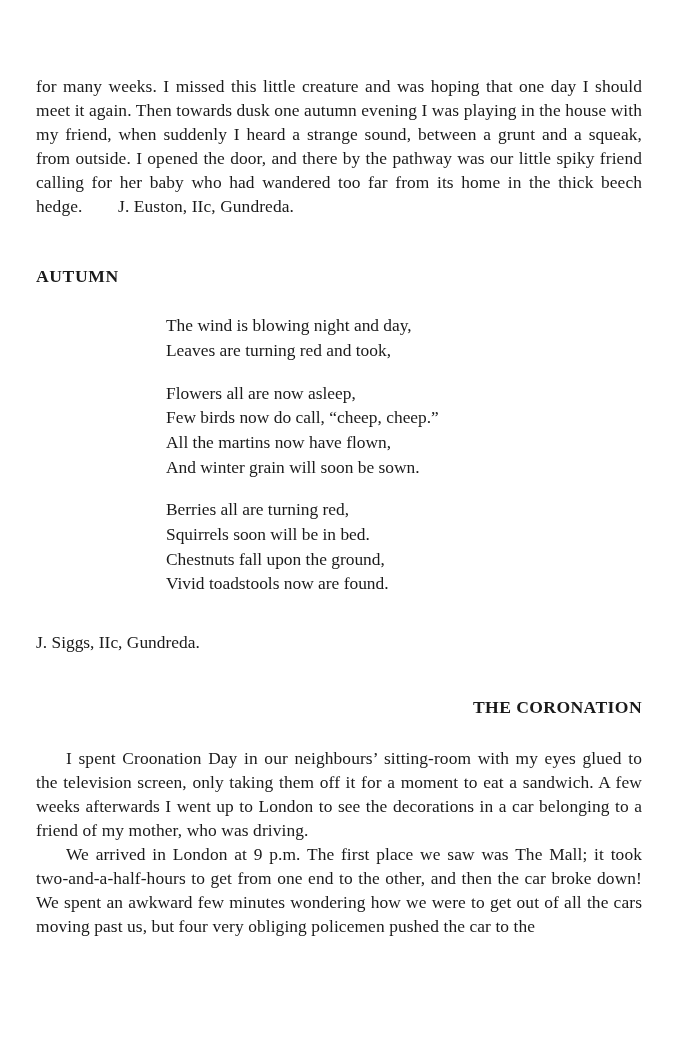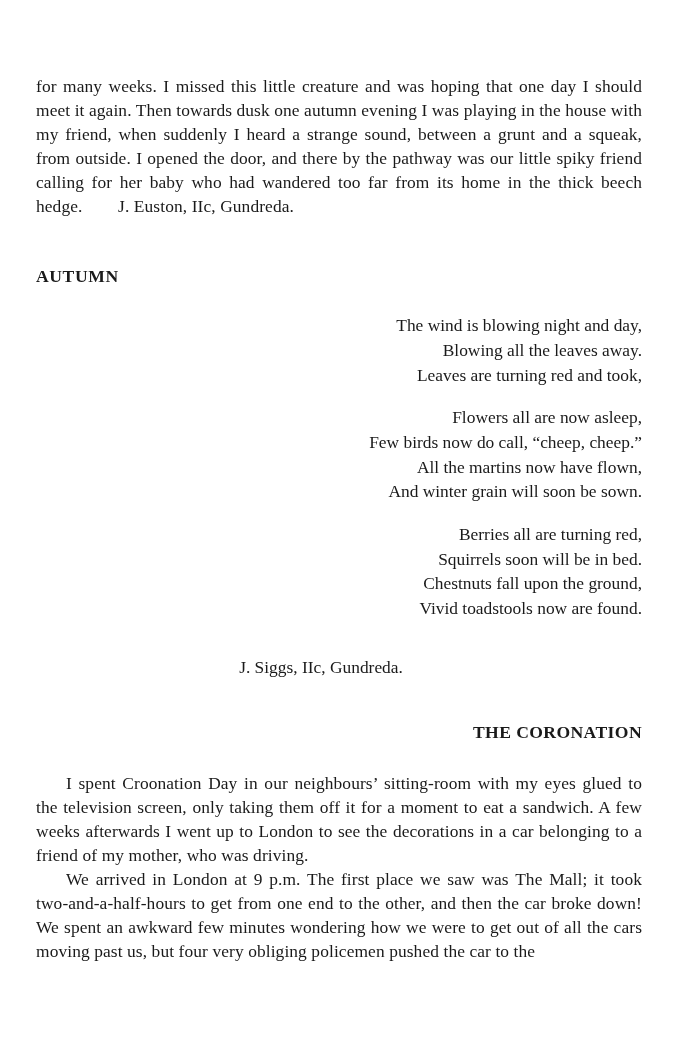--- a/index.html
+++ b/index.html
@@ -47,33 +47,32 @@
   .section-title {
     text-align: right;
     font-weight: bold;
     font-size: 17.6px;
     letter-spacing: 0.4px;
     margin: 0;
   }
   .poem {
     margin: 0;
     padding: 0;
-    text-align: right;
   }
   .stanza {
     margin: 0 0 18px 0;
     padding-left: 130px;
   }
   .stanza .line {
     font-size: 17.4px;
     line-height: 1.42;
     white-space: nowrap;
   }
   .signature {
-    text-align: center;
+    text-align: left;
     font-size: 17.4px;
     padding-right: 36px;
     margin: 0;
   }
   .gap-1 { height: 48px; }
   .gap-2 { height: 26px; }
   .gap-3 { height: 28px; }
   .gap-4 { height: 44px; }
   .gap-5 { height: 18px; }
   .page-number {
@@ -100,21 +99,20 @@
 
   <div class="gap-1"></div>
 
   <h2 class="poem-title">AUTUMN</h2>
 
   <div class="gap-2"></div>
 
   <div class="poem">
     <div class="stanza">
       <div class="line">The wind is blowing night and day,</div>
-      <div class="line">Blowing all the leaves away.</div>
       <div class="line">Leaves are turning red and took,</div>
     </div>
     <div class="stanza">
       <div class="line">Flowers all are now asleep,</div>
       <div class="line">Few birds now do call, “cheep, cheep.”</div>
       <div class="line">All the martins now have flown,</div>
       <div class="line">And winter grain will soon be sown.</div>
     </div>
     <div class="stanza">
       <div class="line">Berries all are turning red,</div>

